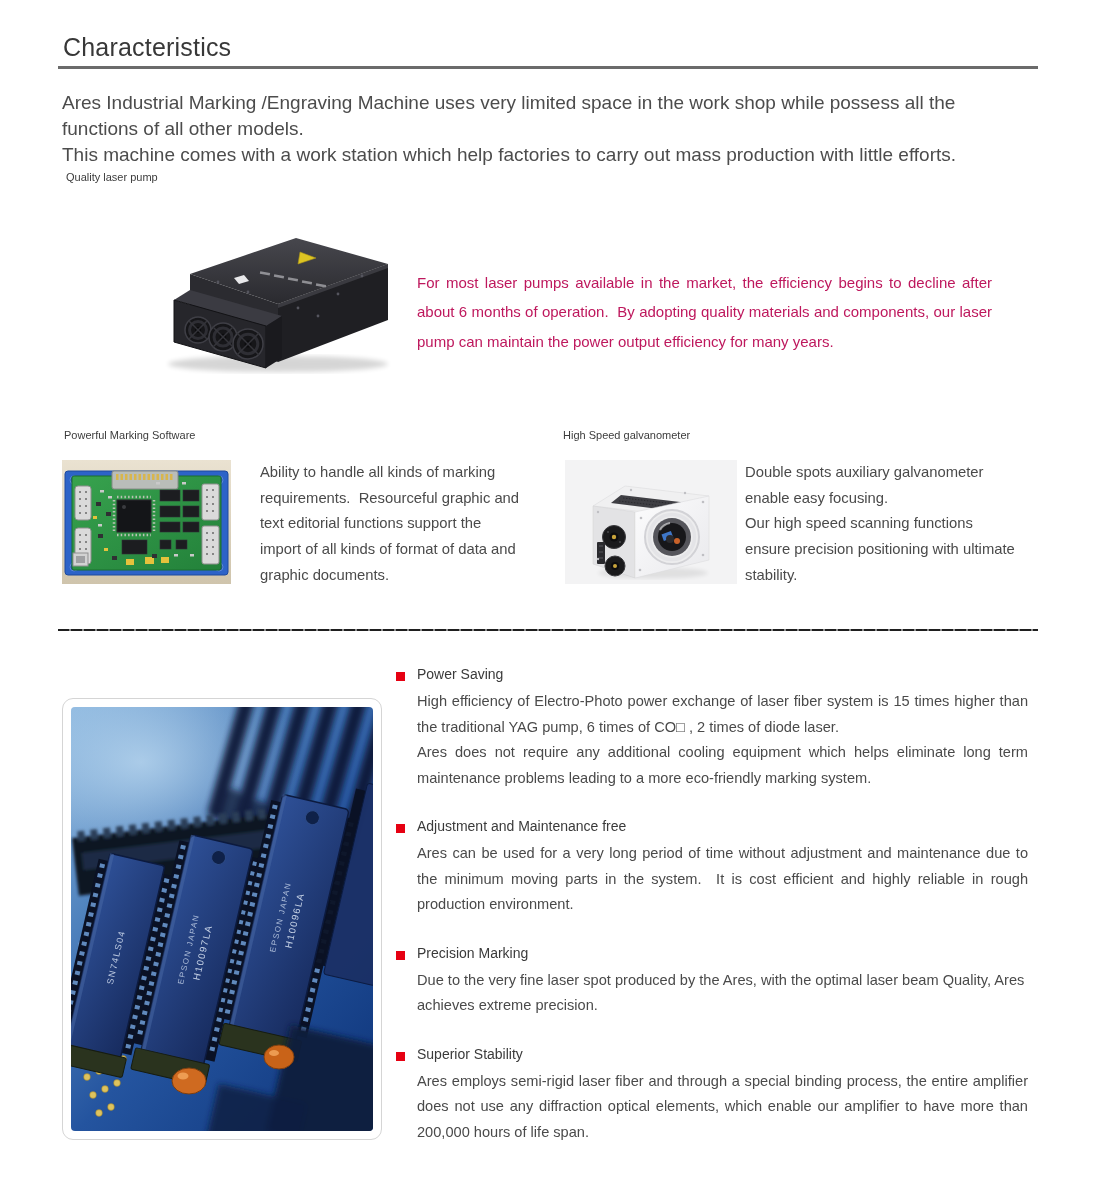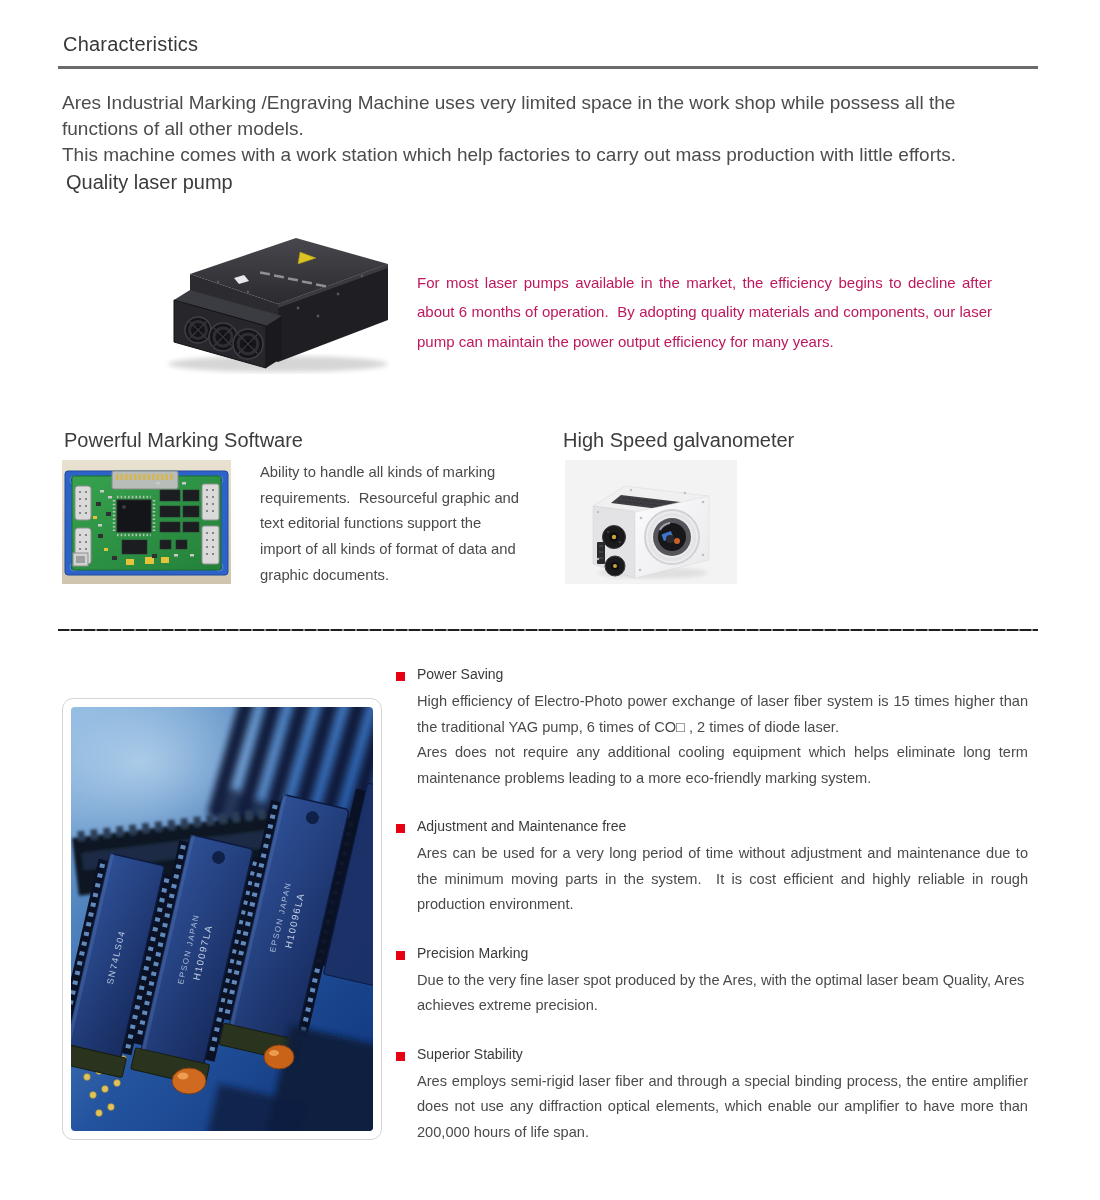--- a/index.html
+++ b/index.html
@@ -1,22 +1,22 @@
 <!DOCTYPE html>
 <html><head>
 <meta charset="utf-8">
 <style>
   html,body{margin:0;padding:0;background:#ffffff;}
   .page{position:relative;width:1100px;height:1200px;background:#ffffff;overflow:hidden;
         font-family:"Liberation Sans","DejaVu Sans",sans-serif;color:#4a4a4a;}
   .abs{position:absolute;}
-  .page-title{left:63px;top:33px;font-size:20px;color:#383838;letter-spacing:.2px;}
+  .page-title{left:63px;top:33px;font-size:25px;color:#383838;letter-spacing:.2px;}
   .title-rule{left:58px;top:66px;width:980px;height:3px;background:#6b6b6b;}
   .intro{left:62px;top:90px;width:968px;font-size:19px;line-height:26px;color:#4c4c4c;white-space:pre-line;}
-  .h2{font-size:20px;color:#3c3c3c;text-align:center;}
+  .h2{font-size:11px;color:#3c3c3c;text-align:center;}
   .h2-quality{left:66px;top:171px;}
   .h2-software{left:64px;top:429px;}
   .h2-galvo{left:563px;top:429px;}
   .laser-img{left:148px;top:216px;width:252px;height:160px;}
   .laser-body{left:417px;top:233px;width:575px;font-size:15px;line-height:29.4px;
               text-align:justify;color:#be185d;margin-top:35px;}
   .pcb-img{left:62px;top:460px;width:169px;height:124px;}
   .software-body{left:260px;top:460px;width:266px;font-size:14.8px;line-height:25.7px;color:#4a4a4a;}
   .galvo-img{left:565px;top:460px;width:172px;height:124px;}
   .galvo-body{left:745px;top:460px;width:276px;font-size:14.8px;line-height:25.7px;
@@ -289,20 +289,22 @@
         <circle cx="138" cy="42" r="1.3"></circle>
         <circle cx="75" cy="110" r="1.3"></circle>
         <circle cx="138" cy="95" r="1.3"></circle>
       <circle cx="66" cy="30" r="1.2"></circle>
         <circle cx="120" cy="33" r="1.2"></circle>
         <circle cx="33" cy="52" r="1.2"></circle>
         <circle cx="33" cy="99" r="1.2"></circle>
     </g>
   </svg>
 
+  <div class="abs galvo-body">Double spots auxiliary galvanometer enable easy focusing.
+Our high speed scanning functions ensure precision positioning with ultimate stability.</div>
 
   <div class="abs dashed-divider"></div>
 
   <div class="abs photo-card">
     <div class="photo-clip">
       <svg viewBox="0 0 302 424" width="302" height="424">
         <defs>
           <linearGradient id="bgG" x1="0" y1="0" x2="0.8" y2="1">
             <stop offset="0" stop-color="#86b3dd"></stop>
               <stop offset="0.32" stop-color="#4f82bd"></stop>

